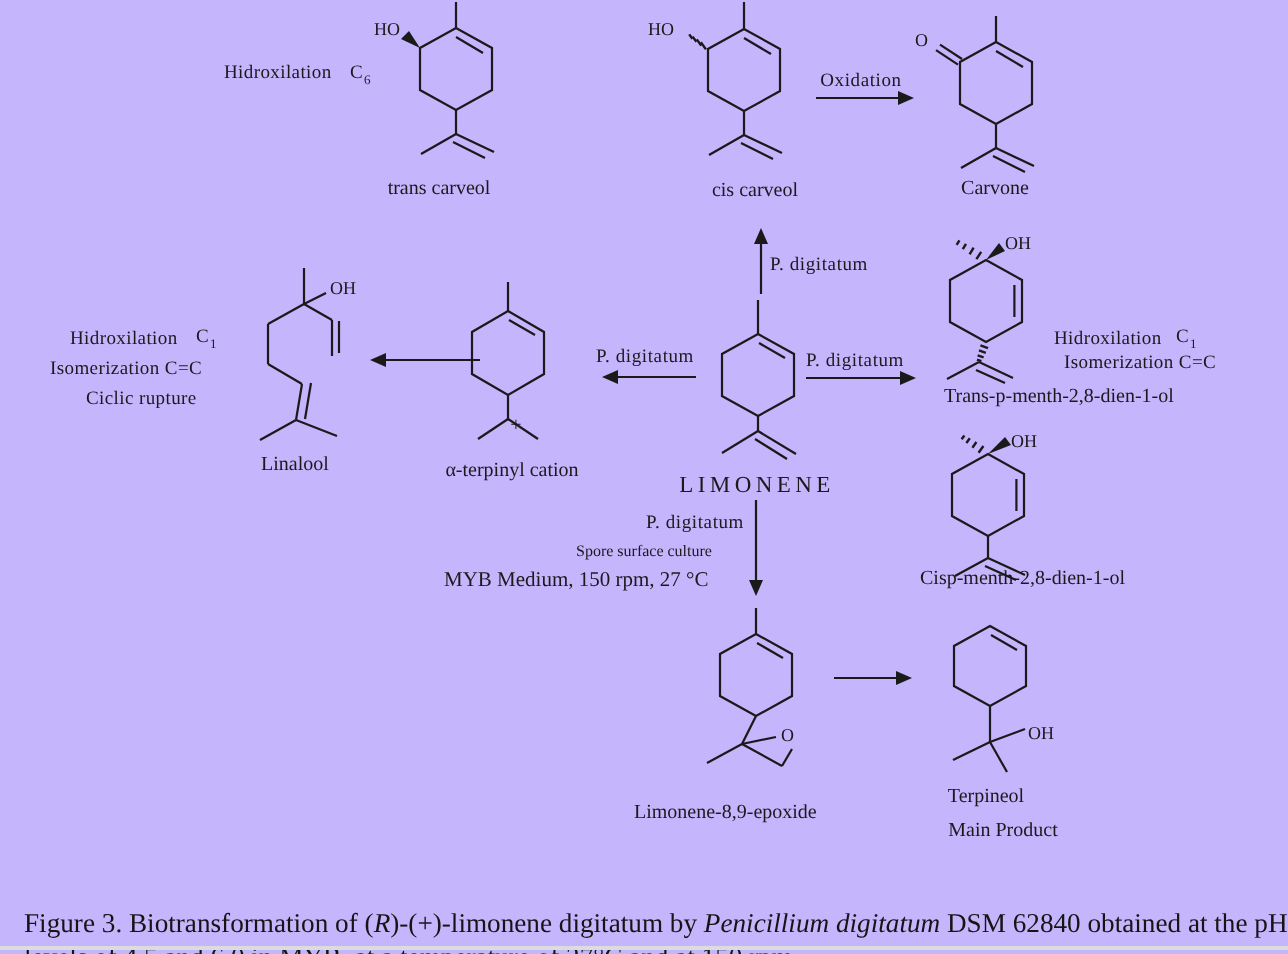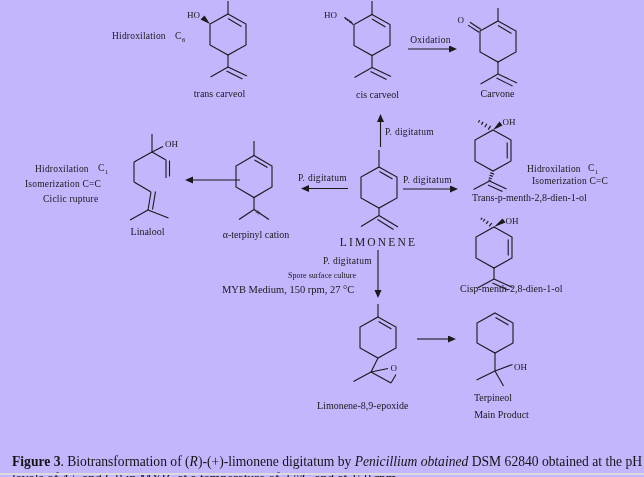--- a/index.html
+++ b/index.html
@@ -14,21 +14,21 @@
   .mol{font-size:10px;}
   .molcap{font-size:11.5px;letter-spacing:2.2px;}
   .arrlab{font-size:9.5px;letter-spacing:0.3px;}
   .ann{font-size:9.5px;letter-spacing:0.2px;}
   .annsub{font-size:6.5px;}
   .spore{font-size:8px;}
   .myb{font-size:10.5px;}
   .plus{font-size:10px;}
   .caption{position:absolute;left:12px;top:439px;width:632px;
            font-size:13.6px;line-height:17px;color:#151515;}
-  .caption b{font-weight:bold;}
+  .caption b{font-weight:normal;}
   .caption i{font-style:italic;}
   .bottom-rule{position:absolute;left:0;top:473px;width:644px;height:2px;background:#dcdcdc;}
 </style>
 </head>
 <body>
 
 <div id="stage">
 
 <svg width="644" height="436" viewBox="0 0 644 436">
   <defs>
@@ -210,17 +210,17 @@
     <text class="ann" x="25" y="187">Isomerization C=C</text>
     <text class="ann" x="43" y="202">Ciclic rupture</text>
 
     <text class="ann" x="527" y="172">Hidroxilation</text>
     <text class="ann" x="588" y="171">C</text>
     <text class="annsub" x="595" y="174">1</text>
     <text class="ann" x="532" y="184">Isomerization C=C</text>
   </g>
 </svg>
 
-<p class="caption"><b>Figure 3</b><span>. Biotransformation of (</span><i>R</i><span>)-(+)-limonene digitatum by </span><i>Penicillium obtained</i><span> DSM 62840 obtained at the pH levels of 4.5 and 6.0 in MYB, at a temperature of  27°C and at 150 rpm.</span></p>
+<p class="caption"><b>Figure 3</b><span>. Biotransformation of (</span><i>R</i><span>)-(+)-limonene digitatum by </span><i>Penicillium digitatum</i><span> DSM 62840 obtained at the pH levels of 4.5 and 6.0 in MYB, at a temperature of  27°C and at 150 rpm.</span></p>
 
 <div class="bottom-rule"></div>
 
 </div>
 
 </body></html>

